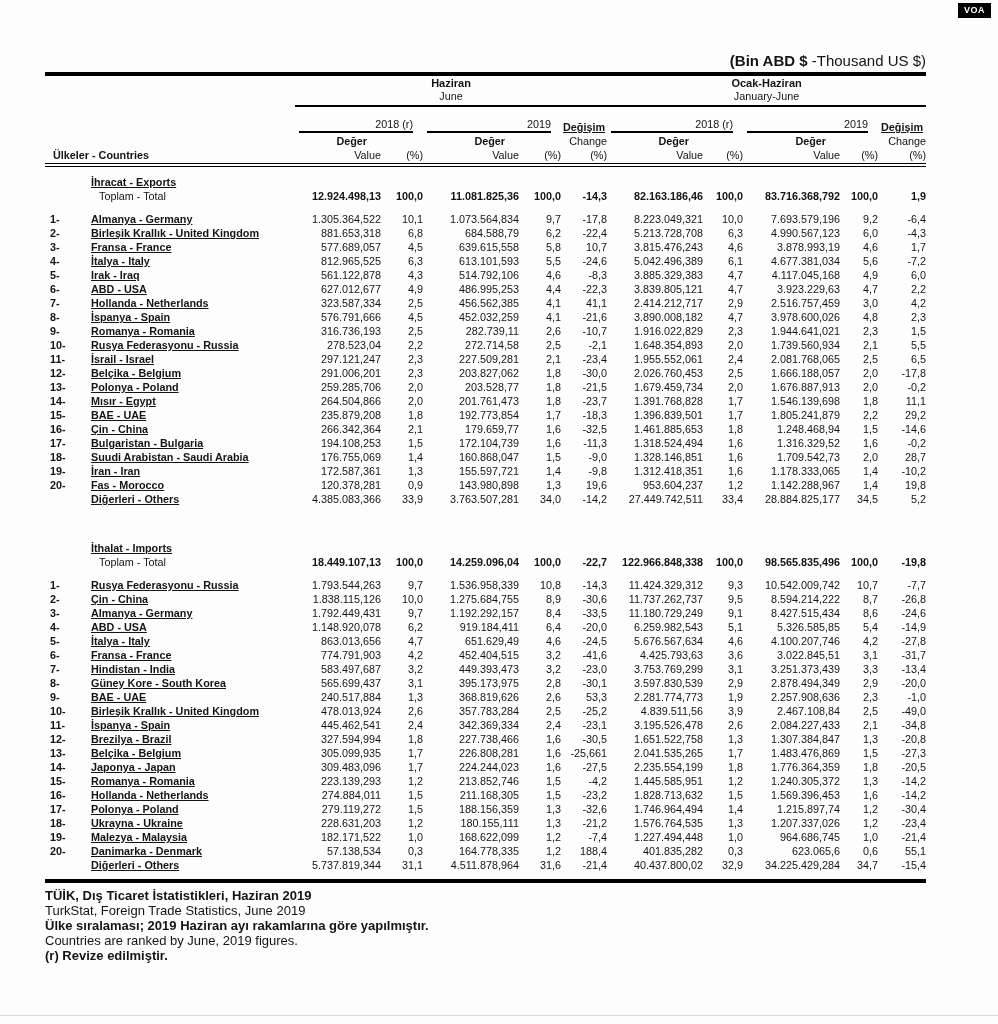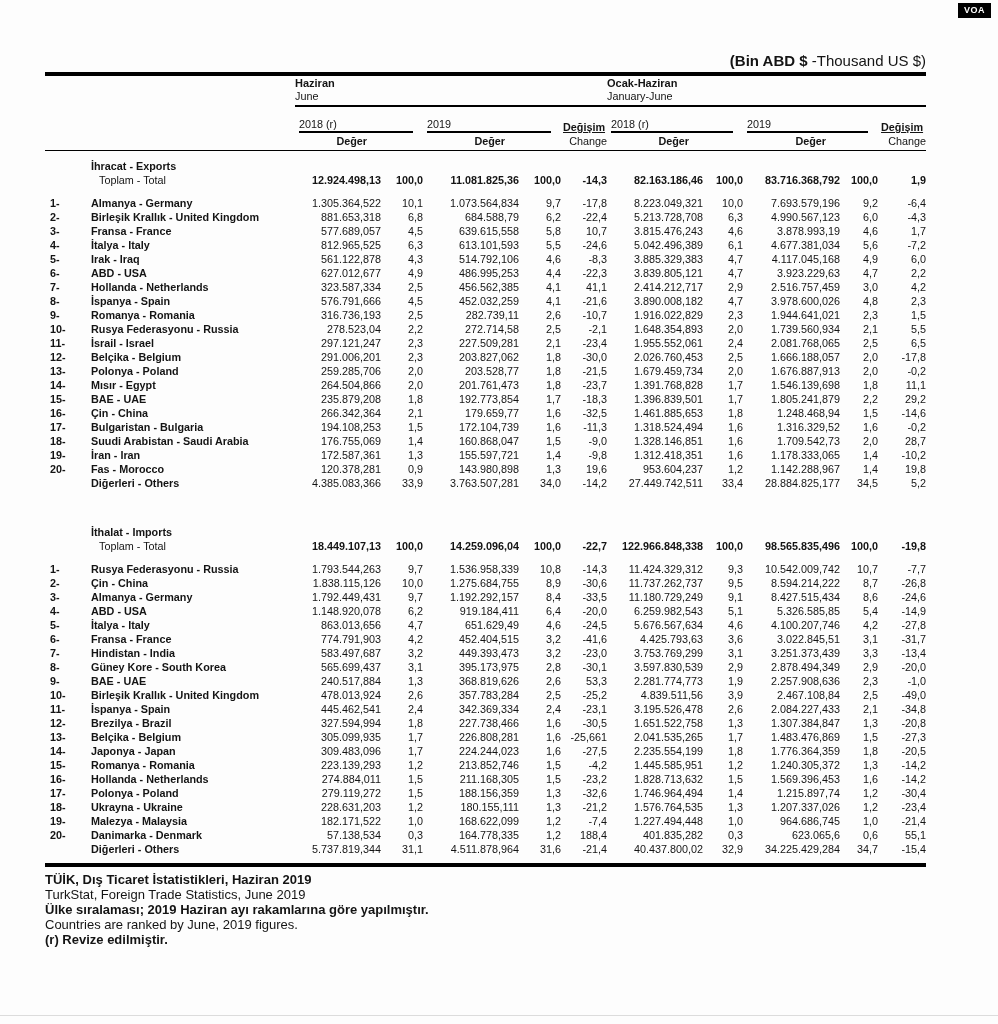--- a/index.html
+++ b/index.html
@@ -16,26 +16,26 @@
   .sheet{position:absolute;left:45px;top:52px;width:881px;}
   .unit-note{text-align:right;font-size:15px;margin-bottom:3px;}
   .unit-note b{font-weight:bold;}
   .top-bar{height:4px;background:#000;}
   .bottom-bar{height:4px;background:#000;margin-top:7px;}
   table{width:100%;border-collapse:collapse;table-layout:fixed;font-size:10.8px;}
   td,th{padding:1px 0;vertical-align:bottom;white-space:nowrap;overflow:visible;}
   th{font-weight:normal;}
   .num,.pct,.chg{text-align:right;}
   .rank{text-align:left;padding-left:5px;font-weight:bold;}
-  .country{text-align:left;padding-left:8px;font-weight:bold;}
+  .country{text-align:left;padding-left:8px;font-weight:bold;text-decoration:underline;}
   
-  .grp{border-bottom:2px solid #000;text-align:left;padding-bottom:2px;}
+  .grp{border-bottom:2px solid #000;text-align:center;padding-bottom:2px;}
   .grp .t{font-weight:bold;font-size:11px;line-height:13px;}
   .grp .s{font-size:10.8px;line-height:13px;}
-  .yr{text-align:left;padding-top:3px;}
+  .yr{text-align:right;padding-top:3px;}
   .yr .u{border-bottom:2px solid #000;margin:0 10px 0 4px;padding-bottom:1px;}
   .degisim{font-weight:bold;text-align:center;padding-top:14px;text-decoration:underline;}
   .deger{font-weight:bold;text-align:right;padding-right:14px;}
   .countries-hdr{text-align:left;font-weight:bold;padding-left:8px;}
   tr.hdr-last td, tr.hdr-last th{border-bottom:1.5px solid #000;padding-bottom:2px;}
   tr.hdr-dbl td{height:2px;border-bottom:1.5px solid #000;padding:0;}
   
   tr.sec-title td{padding-top:9px;font-weight:bold;}
   tr.total-row td{font-weight:bold;}
   tr.total-row .tlabel{padding-left:16px;text-align:left;font-weight:normal;}
@@ -105,20 +105,33 @@
           <th></th>
         <th class="deger">Değer</th>
           <th></th>
         <th class="chg">Change</th>
         <th class="deger">Değer</th>
           <th></th>
         <th class="deger">Değer</th>
           <th></th>
         <th class="chg">Change</th>
       </tr>
+      <tr class="hdr-last">
+        <th class="countries-hdr" colspan="2">Ülkeler - Countries</th>
+        <th class="num">Value</th>
+        <th class="pct">(%)</th>
+        <th class="num">Value</th>
+        <th class="pct">(%)</th>
+        <th class="chg">(%)</th>
+        <th class="num">Value</th>
+        <th class="pct">(%)</th>
+        <th class="num">Value</th>
+        <th class="pct">(%)</th>
+        <th class="chg">(%)</th>
+      </tr>
       <tr class="hdr-dbl">
           <td colspan="12"></td>
         </tr>
     </thead>
     <tbody>
         <tr class="sec-title">
           <td></td>
           <td class="country" colspan="11">İhracat - Exports</td>
         </tr>
         <tr class="total-row">

